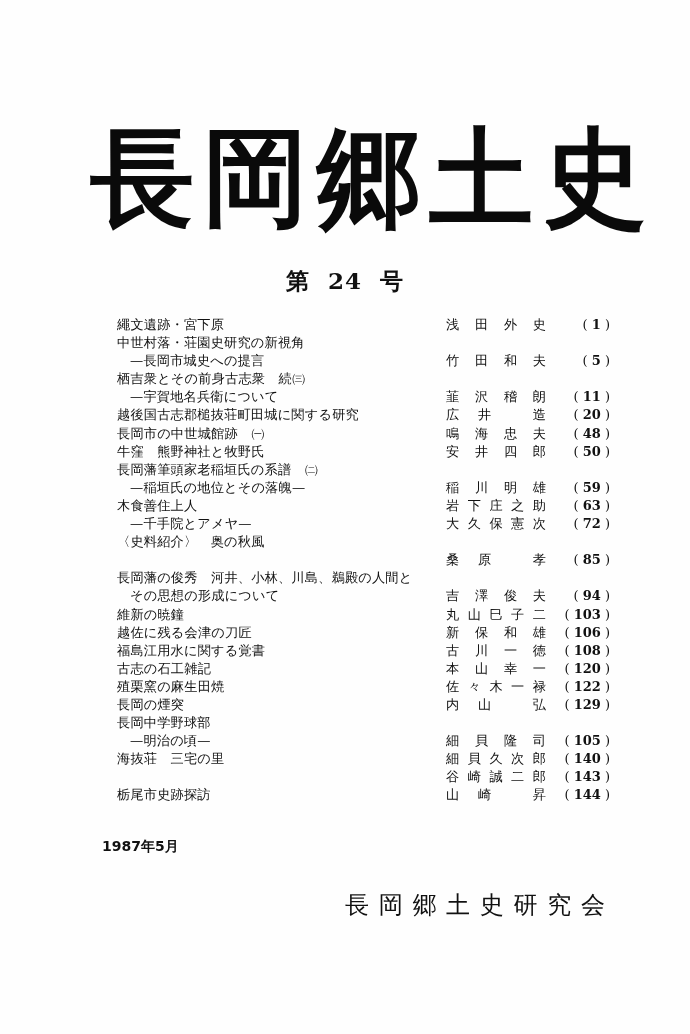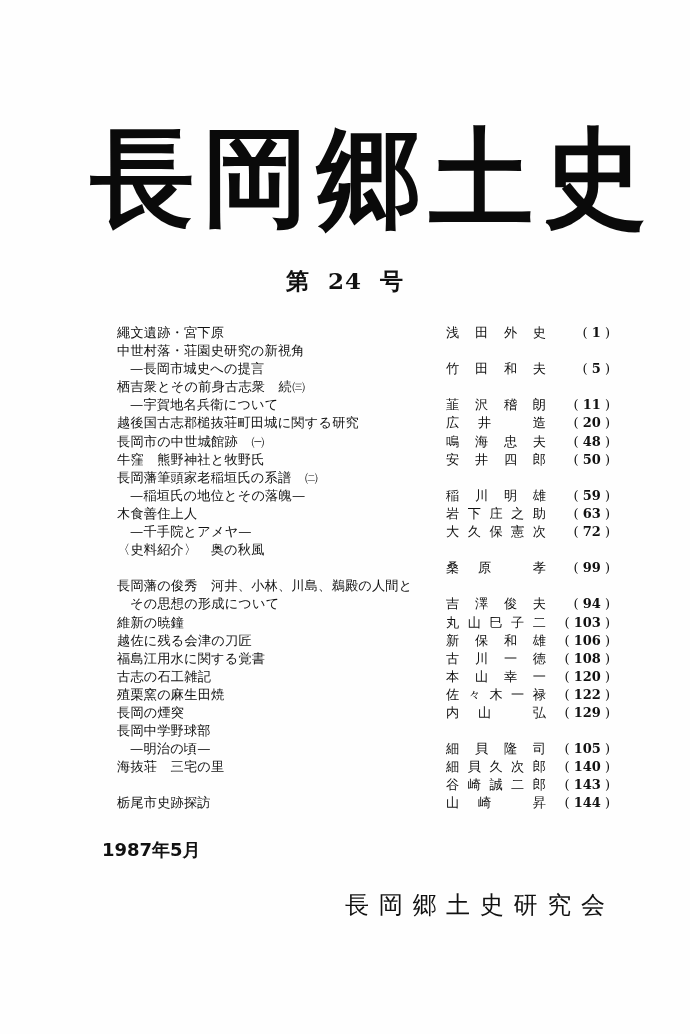--- a/index.html
+++ b/index.html
@@ -49,21 +49,21 @@
       text-align: center;
       font-size: 23px;
       line-height: 30px;
       font-weight: bold;
       letter-spacing: 1px;
     }
     .issue .gap { display: inline-block; width: 18px; }
     .toc {
       position: absolute;
       left: 117px;
-      top: 324px;
+      top: 316px;
       width: 493px;
     }
     .toc-row {
       position: relative;
       height: 18.1px;
       line-height: 18.1px;
       font-size: 13.2px;
       white-space: nowrap;
       display: flex;
       align-items: center;
@@ -100,21 +100,21 @@
       font-weight: bold;
       font-size: 13px;
     }
     .toc-row .page-num .paren { font-weight: normal; }
     .date {
       position: absolute;
       left: 102px;
       top: 838px;
       font-family: "DejaVu Sans", "Liberation Sans", sans-serif;
       font-weight: bold;
-      font-size: 18px;
+      font-size: 14px;
       letter-spacing: 0;
     }
     .publisher {
       position: absolute;
       left: 345px;
       top: 888px;
       width: 260px;
       display: flex;
       justify-content: space-between;
       font-size: 24px;
@@ -274,21 +274,21 @@
       <div class="toc-row sub">
         <span class="leader"></span>
         <span class="author">
           <span class="author-spaced">
             <span>桑</span>
             <span>原</span>
             <span>&nbsp;</span>
             <span>孝</span>
           </span>
         </span>
-        <span class="page-num"><span class="paren">( </span><span>99</span><span class="paren"> )</span></span>
+        <span class="page-num"><span class="paren">( </span><span>85</span><span class="paren"> )</span></span>
       </div>
       <div class="toc-row">
         <span class="title">長岡藩の俊秀　河井、小林、川島、鵜殿の人間と</span>
       </div>
       <div class="toc-row sub">
         <span class="title">その思想の形成について</span>
         <span class="leader"></span>
         <span class="author">
           <span class="author-spaced">
             <span>吉</span>

